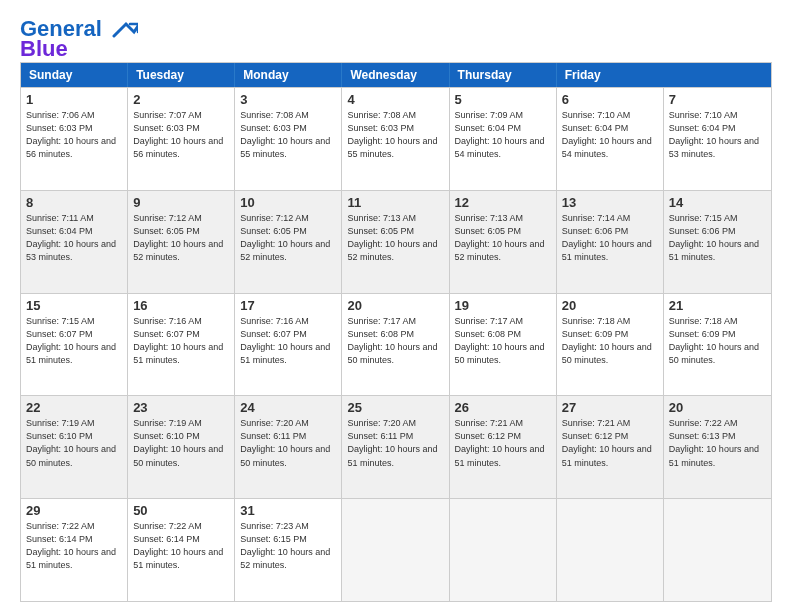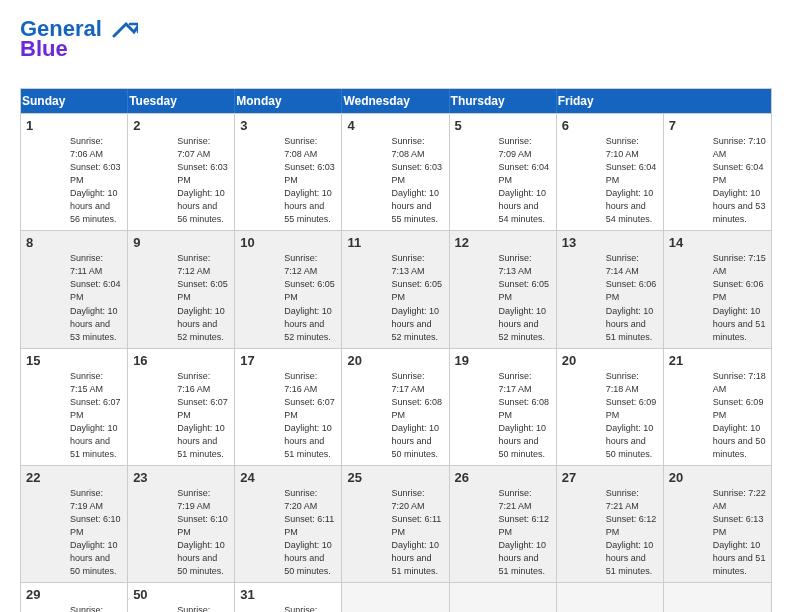--- a/index.html
+++ b/index.html
@@ -14,21 +14,21 @@
       width: 792px;
       height: 612px;
       padding: 18px 20px 10px 20px;
       display: flex;
       flex-direction: column;
     }
     .header {
       display: flex;
       justify-content: space-between;
       align-items: flex-start;
-      margin-bottom: 28px;
+      margin-bottom: 2px;
     }
     .logo {
       display: flex;
       flex-direction: column;
       align-items: flex-start;
     }
     .title-block {
       text-align: right;
     }
     .title-block h1 {
@@ -50,21 +50,21 @@
     }
     .cal-header {
       display: grid;
       grid-template-columns: repeat(7, 1fr);
       background: #1565c0;
     }
     .cal-header-cell {
       color: #fff;
       font-weight: bold;
       font-size: 12px;
-      padding: 5px 1px;
+      padding: 5px 8px;
       text-align: left;
       border-right: 1px solid #2979c9;
     }
     .cal-header-cell:last-child { border-right: none; }
     .cal-body {
       flex: 1;
       display: flex;
       flex-direction: column;
     }
     .cal-row {
@@ -89,21 +89,20 @@
       font-size: 13px;
       font-weight: bold;
       color: #333;
       display: block;
       margin-bottom: 2px;
     }
     .cell-text {
       font-size: 9px;
       color: #333;
       line-height: 1.45;
-      margin-left: 44px;
     }
   </style>
 </head>
 <body>
 
 <div class="page">
   <div class="header">
     <div class="logo">
       <div style="display:flex;align-items:center;gap:4px;">
         <div style="font-size:22px;font-weight:bold;color:#333;line-height:1;">

